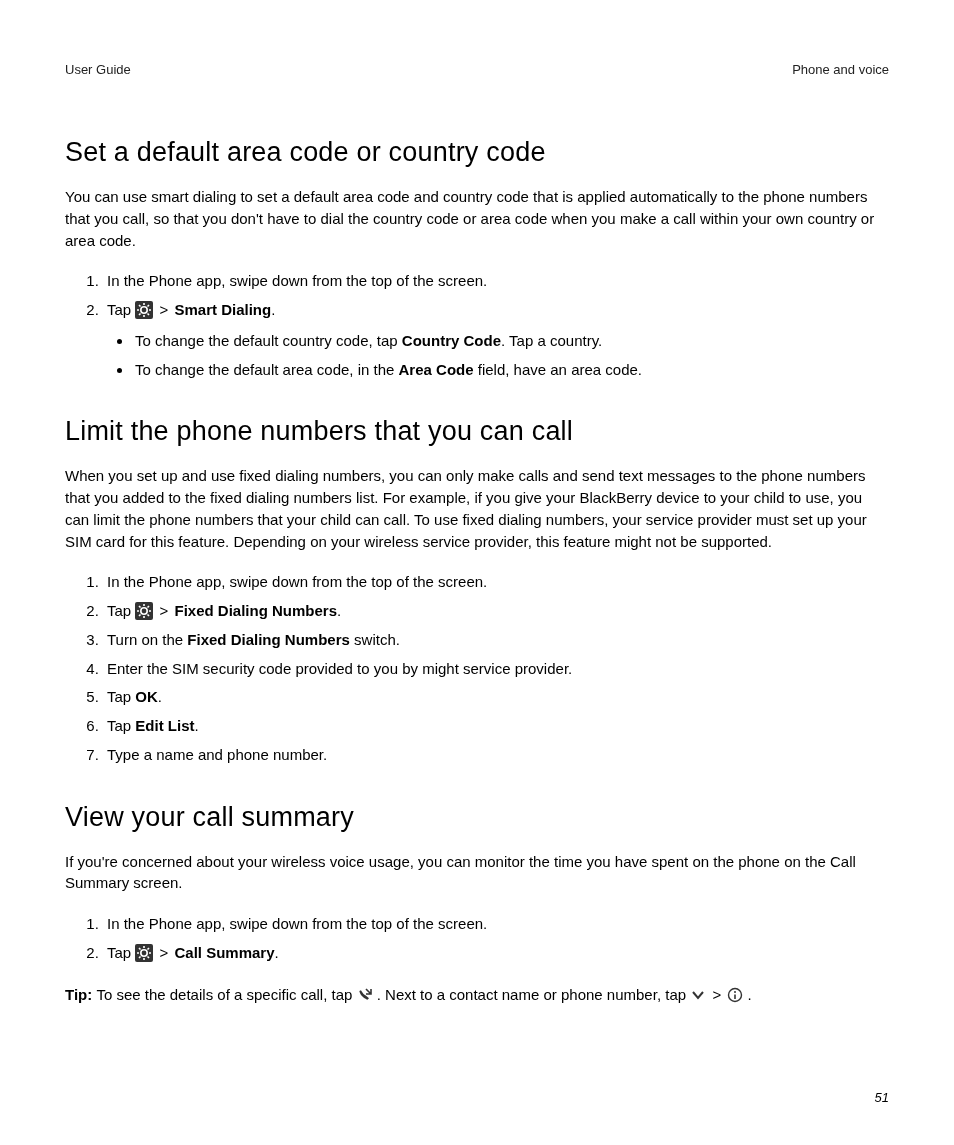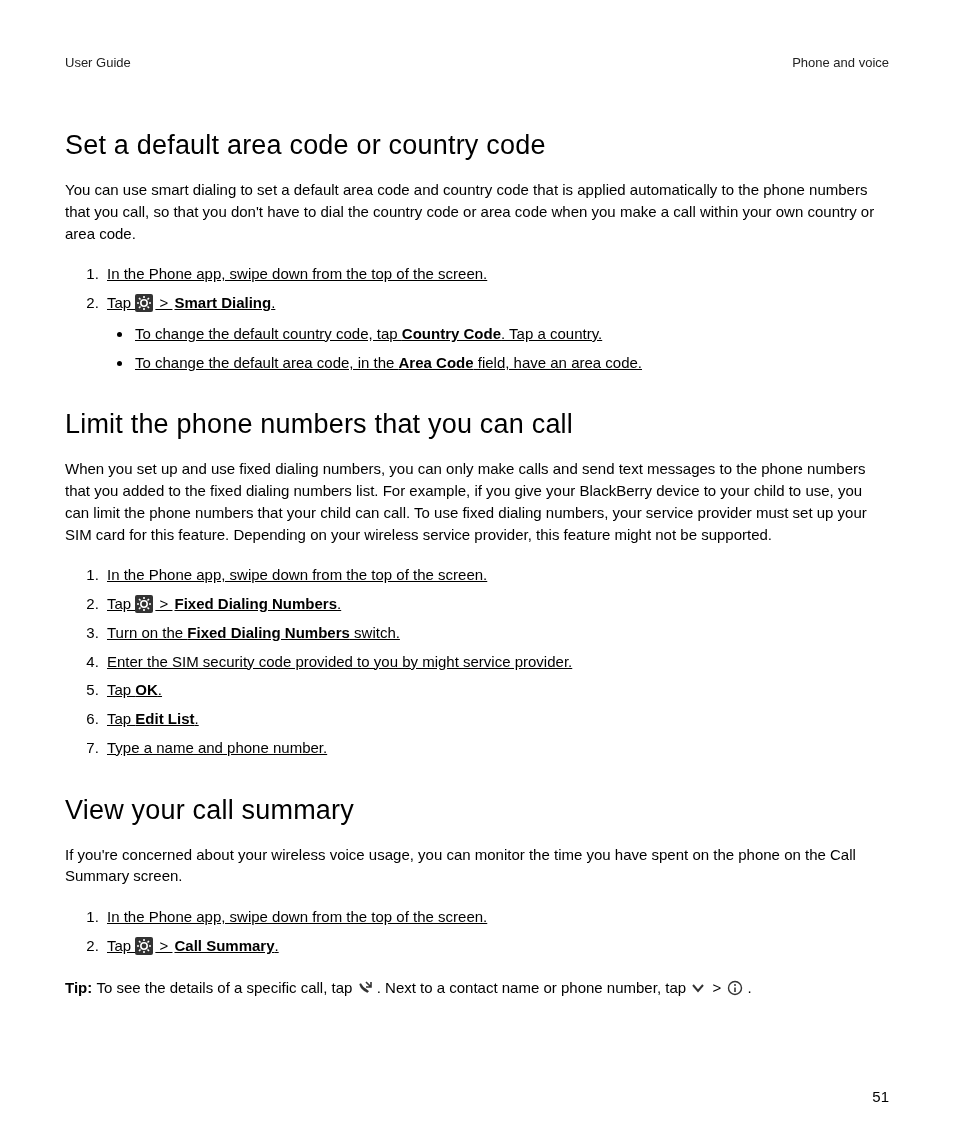--- a/index.html
+++ b/index.html
@@ -15,38 +15,38 @@
     box-sizing: border-box;
     padding: 55px 65px 40px 65px;
     position: relative;
   }
   .hdr {
     display: flex;
     justify-content: space-between;
     font-size: 13px;
     color: #222;
     margin-bottom: 60px;
+    margin-top: 7px;
   }
   h2 {
     font-weight: 400;
     font-size: 27px;
     margin: 0 0 18px 0;
     letter-spacing: 0.2px;
   }
   p {
     font-size: 15px;
     line-height: 1.45;
     margin: 7px 0 18px 0;
   }
   ol {
     font-size: 15px;
     line-height: 1.65;
     margin: 0 0 18px 0;
     padding-left: 38px;
-    text-decoration: underline;
   }
   ol > li {
     padding-left: 4px;
     margin-bottom: 4px;
   }
   ul {
     font-size: 15px;
     line-height: 1.65;
     margin: 6px 0 6px 0;
     padding-left: 26px;
@@ -71,21 +71,22 @@
   .inline-icon {
     display: inline-block;
     vertical-align: -3px;
     position: relative;
     width: 16px; height: 16px;
   }
   .page-num {
     position: absolute;
     bottom: 40px;
     right: 65px;
-    font-size: 15px;
+    font-size: 13px;
+    font-style: italic;
   }
   .sect { margin-bottom: 34px; }
   .gt { margin: 0 2px; }
 </style>
 </head>
 <body>
 
 <div class="page">
 
   <div class="hdr">

